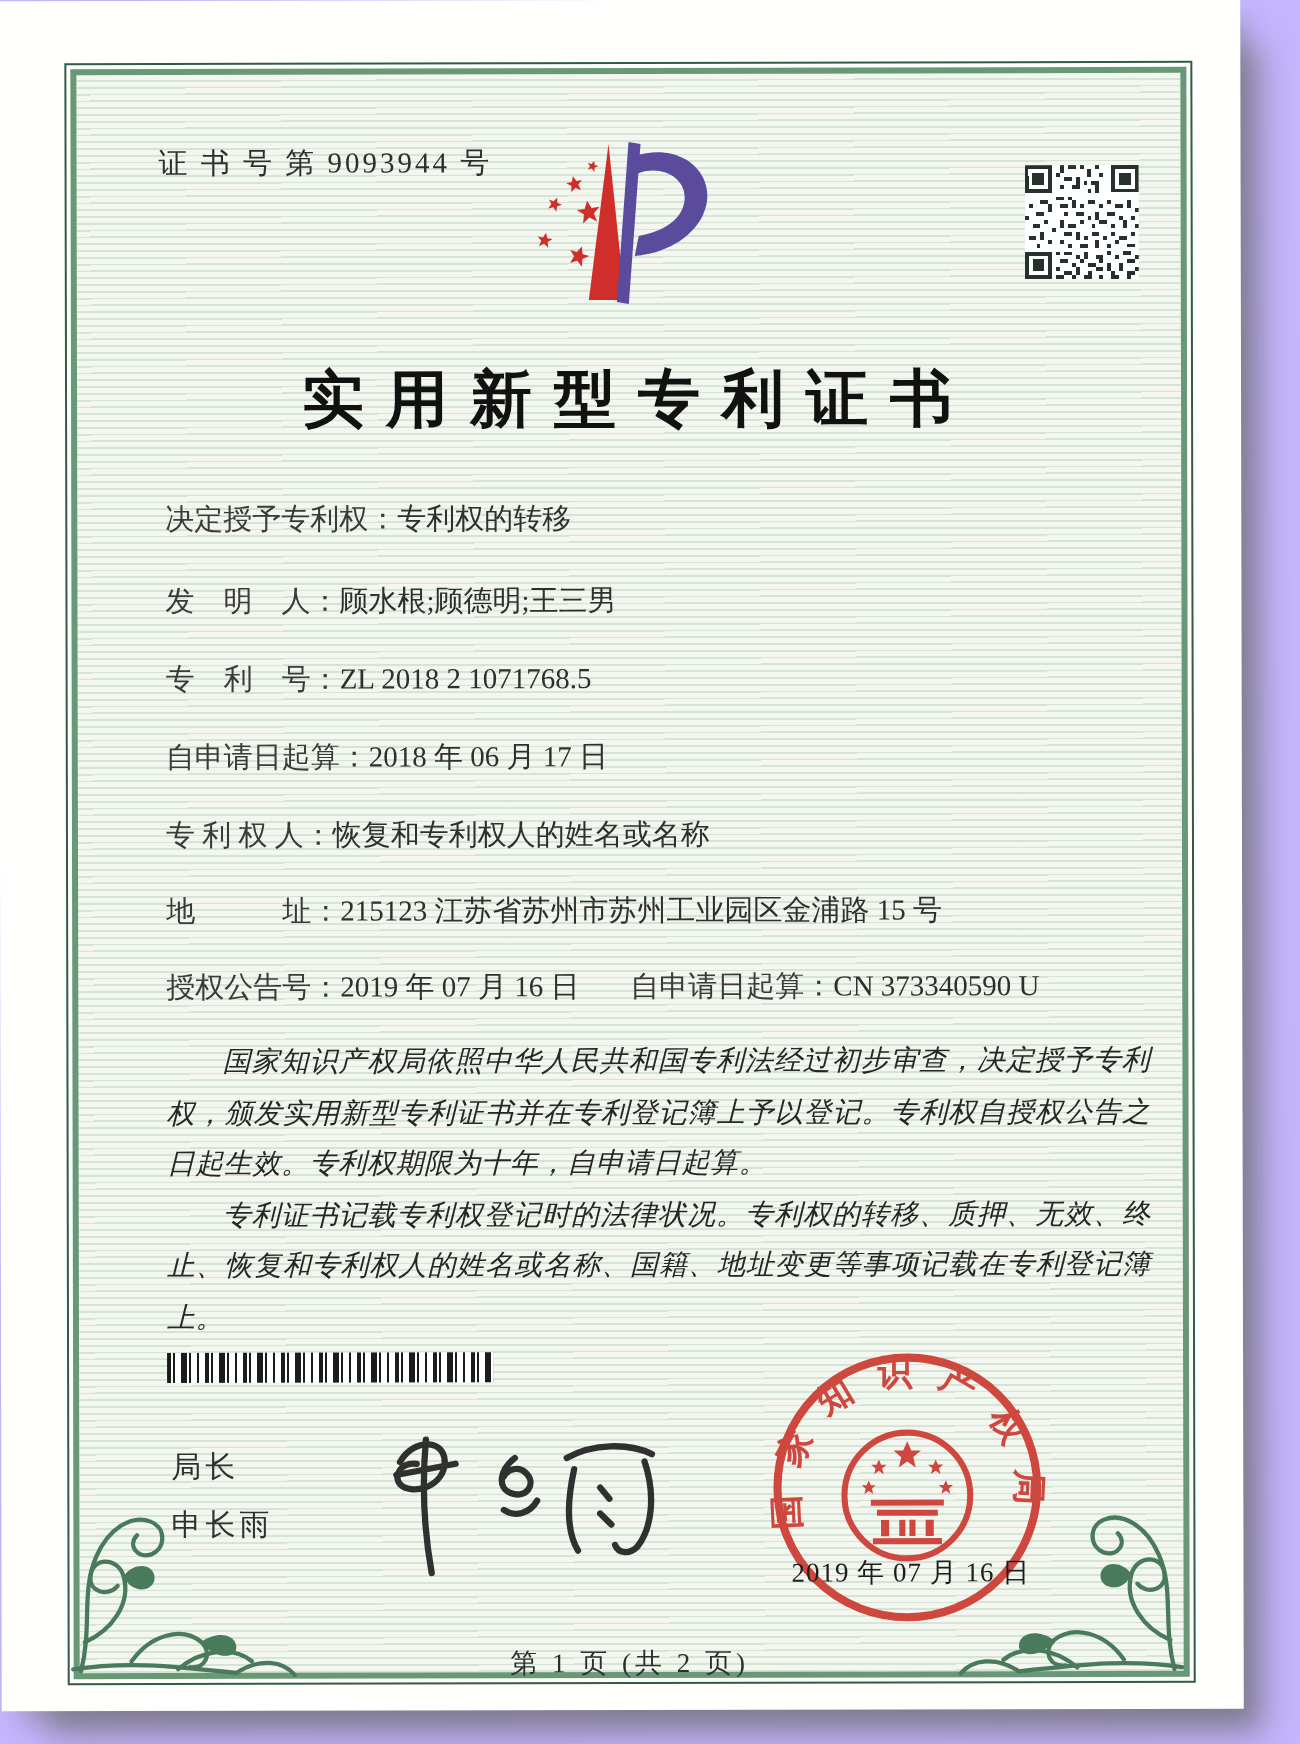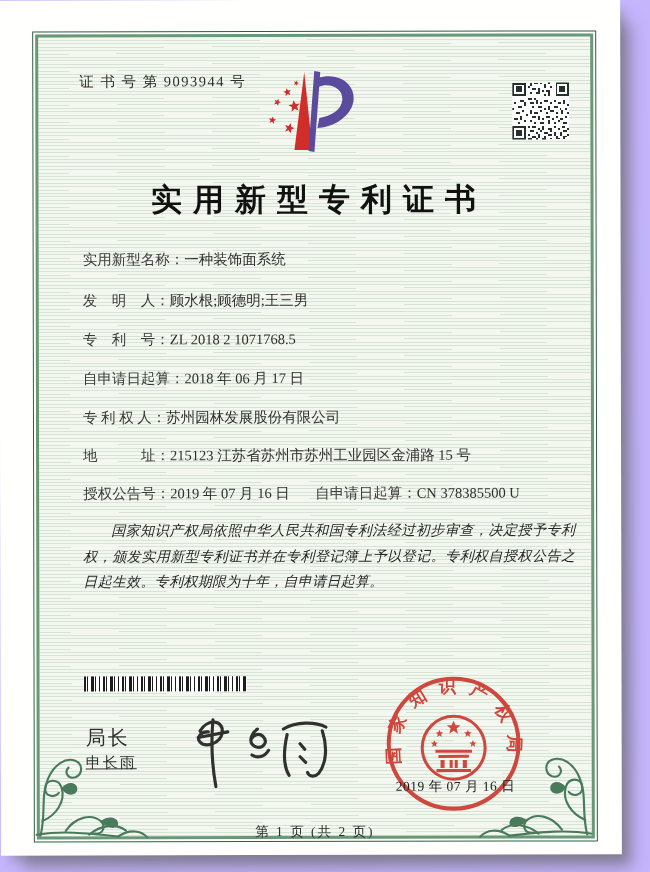--- a/index.html
+++ b/index.html
@@ -19,24 +19,24 @@
   .title{position:absolute;left:33px;top:179px;width:562px;text-align:center;
          font-size:31px;font-weight:600;color:#111;letter-spacing:11px;padding-left:11px;box-sizing:border-box;}
   .row{position:absolute;left:83px;width:500px;font-size:14.5px;color:#3a3a3a;white-space:nowrap;}
   .row .val{color:#2f2f2f;}
   .row .pair2{position:absolute;left:232px;top:0;}
   .body-text{position:absolute;left:83px;top:518px;width:492px;color:#262626;}
   .body-text p{margin:0;text-indent:2em;font-size:14px;line-height:1.83;text-align:justify;
          font-style:italic;font-family:Liberation Sans, sans-serif;letter-spacing:.3px;}
   .barcode{position:absolute;left:83px;top:676px;width:163px;height:15px;
          background:repeating-linear-gradient(90deg,#1c1c1c 0 2px,#fff 2px 3px,#1c1c1c 3px 4px,#fff 4px 7px,#1c1c1c 7px 10px,#fff 10px 11px,#1c1c1c 11px 12px,#fff 12px 15px,#1c1c1c 15px 16px,#fff 16px 19px);}
-  .sig-title{position:absolute;left:85px;top:724px;font-size:20px;color:#303030;
+  .sig-title{position:absolute;left:85px;top:724px;font-size:15px;color:#303030;
          font-family:Liberation Mono, monospace;letter-spacing:2px;}
   .sig-name{position:absolute;left:85px;top:753px;font-size:15px;color:#303030;
-         font-family:"Liberation Sans","DejaVu Sans",sans-serif;letter-spacing:2px;text-decoration:underline;}
+         font-family:"Liberation Sans","DejaVu Sans",sans-serif;letter-spacing:2px;}
   .signature{position:absolute;left:183px;top:703px;width:155px;height:88px;}
   .seal{position:absolute;left:382px;top:673px;width:142px;height:142px;opacity:.92;}
   .seal-date{position:absolute;left:395px;top:778px;width:135px;font-size:13.5px;color:#1d1d1d;
          letter-spacing:.5px;white-space:nowrap;}
   .footer{position:absolute;left:33px;top:823px;width:562px;text-align:center;
          font-size:13.5px;color:#2e2e2e;letter-spacing:2px;}
   .flourish{position:absolute;width:128px;height:102px;}
   .fl-left{left:31px;top:737px;}
   .fl-right{left:467px;top:737px;transform:scaleX(-1);}
 </style>
@@ -122,44 +122,45 @@
       <path d="M8,22h1v1h-1z M10,22h2v1h-2z M13,23h1v1h-1z M15,22h1v2h-1z M18,23h2v1h-2z M21,22h1v1h-1z M23,23h1v1h-1z M25,22h2v1h-2z M28,23h1v1h-1z"></path>
       <path d="M9,24h2v1h-2z M12,25h1v1h-1z M14,24h1v1h-1z M16,25h2v1h-2z M19,24h1v1h-1z M21,25h1v2h-1z M24,25h1v1h-1z M26,24h2v1h-2z"></path>
       <path d="M8,26h1v1h-1z M10,27h2v1h-2z M13,26h1v2h-1z M16,27h1v1h-1z M18,26h2v1h-2z M22,27h1v1h-1z M24,26h1v1h-1z M26,27h2v1h-2z M28,26h1v1h-1z"></path>
       <path d="M8,28h2v1h-2z M12,28h1v1h-1z M15,28h2v1h-2z M19,28h1v1h-1z M22,28h2v1h-2z M26,28h1v1h-1z"></path>
     </g>
   </svg>
 
   <div class="title">实用新型专利证书</div>
 
   <div class="row" style="top:250px">
-    <span>实用新型名称：</span><span class="val">一种装饰面系统</span>
+    <span>决定授予专利权：</span><span class="val">专利权的转移</span>
   </div>
   <div class="row" style="top:291px">
     <span>发　明　人：</span><span class="val">顾水根;顾德明;王三男</span>
   </div>
   <div class="row" style="top:330px">
     <span>专　利　号：</span><span class="val">ZL 2018 2 1071768.5</span>
   </div>
   <div class="row" style="top:369px">
     <span>自申请日起算：</span><span class="val">2018 年 06 月 17 日</span>
   </div>
   <div class="row" style="top:408px">
-    <span>专 利 权 人：</span><span class="val">苏州园林发展股份有限公司</span>
+    <span>专 利 权 人：</span><span class="val">恢复和专利权人的姓名或名称</span>
   </div>
   <div class="row" style="top:446px">
     <span>地　　　址：</span><span class="val">215123 江苏省苏州市苏州工业园区金浦路 15 号</span>
   </div>
   <div class="row" style="top:484px">
     <span>授权公告号：</span><span class="val">2019 年 07 月 16 日</span>
-    <span class="pair2"><span>自申请日起算：</span><span class="val">CN 378385500 U</span></span>
+    <span class="pair2"><span>自申请日起算：</span><span class="val">CN 373340590 U</span></span>
   </div>
 
   <div class="body-text">
     <p>国家知识产权局依照中华人民共和国专利法经过初步审查，决定授予专利权，颁发实用新型专利证书并在专利登记簿上予以登记。专利权自授权公告之日起生效。专利权期限为十年，自申请日起算。</p>
+    <p>专利证书记载专利权登记时的法律状况。专利权的转移、质押、无效、终止、恢复和专利权人的姓名或名称、国籍、地址变更等事项记载在专利登记簿上。</p>
   </div>
 
   <div class="barcode"></div>
 
   <div class="sig-title">局长</div>
   <div class="sig-name">申长雨</div>
 
   <svg class="signature" viewBox="0 0 160 95">
     <g fill="none" stroke="#1b1b1b" stroke-width="3.4" stroke-linecap="round" opacity=".9">
       <path d="M28,18 C26,40 26,62 31,90"></path>

